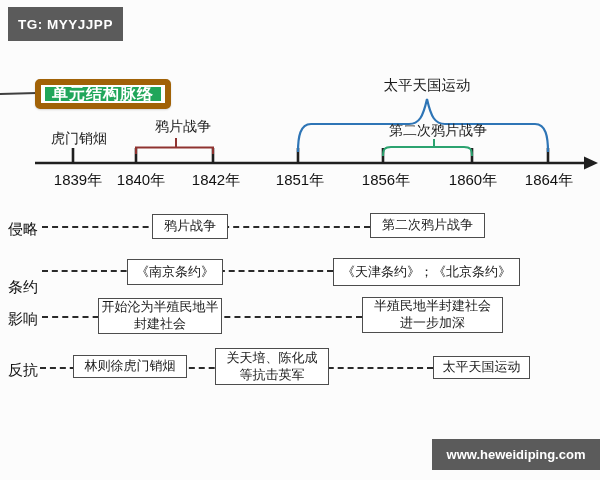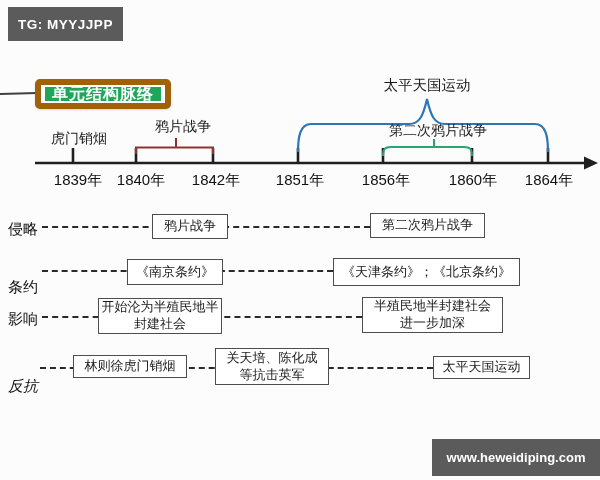--- a/index.html
+++ b/index.html
@@ -9,21 +9,21 @@
     font-family:"Liberation Sans","DejaVu Sans",sans-serif;
     color:#1a1a1a;
   }
   .stage svg{position:absolute;left:0;top:0;z-index:0;}
   .badge{
     position:absolute;background:#5b5b5b;color:#fff;
     display:flex;align-items:center;justify-content:center;
     font-weight:bold;z-index:3;
   }
   .badge.top{left:8px;top:7px;width:115px;height:34px;font-size:13.5px;letter-spacing:.5px;}
-  .badge.bottom{left:432px;top:439px;width:168px;height:37px;font-size:13px;text-align:right;}
+  .badge.bottom{left:432px;top:439px;width:168px;height:31px;font-size:13px;text-align:right;}
   .title-node{
     position:absolute;left:35px;top:79px;width:136px;height:30px;
     background:#fff;border:6px solid #a16207;border-radius:5px;
     box-shadow:0 1px 2px rgba(0,0,0,.15);z-index:2;box-sizing:border-box;
   }
   .title-inner{
     position:absolute;left:4px;right:4px;top:2px;bottom:2px;
     background:#20a65a;color:#fff;font-size:16px;font-weight:bold;
     display:flex;align-items:center;justify-content:center;letter-spacing:1px;
   }
@@ -94,21 +94,21 @@
   <div class="dash" style="left:42px;top:316px;width:320px;"></div>
   <div class="box" style="left:98px;top:298px;width:124px;height:36px;">
     <div>开始沦为半殖民地半</div>
     <div>封建社会</div>
   </div>
   <div class="box" style="left:362px;top:297px;width:141px;height:36px;">
     <div>半殖民地半封建社会</div>
     <div>进一步加深</div>
   </div>
 
-  <div class="rowlabel" style="top:377px;font-style:italic;">反抗</div>
+  <div class="rowlabel" style="top:361px;">反抗</div>
   <div class="dash" style="left:40px;top:367px;width:393px;"></div>
   <div class="box" style="left:73px;top:355px;width:114px;height:23px;">
     <div>林则徐虎门销烟</div>
   </div>
   <div class="box" style="left:215px;top:348px;width:114px;height:37px;">
     <div>关天培、陈化成</div>
     <div>等抗击英军</div>
   </div>
   <div class="box" style="left:433px;top:356px;width:97px;height:23px;">
     <div>太平天国运动</div>

